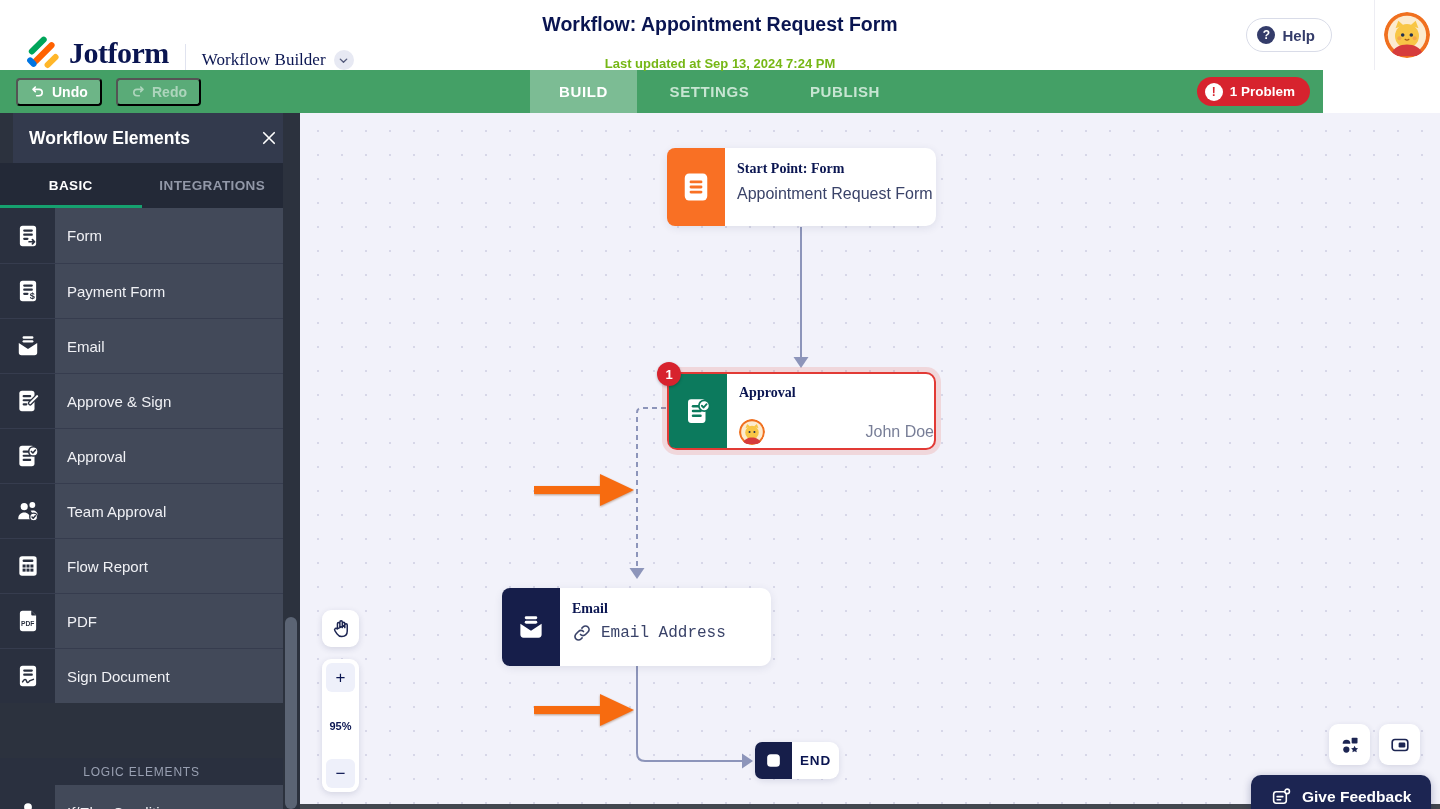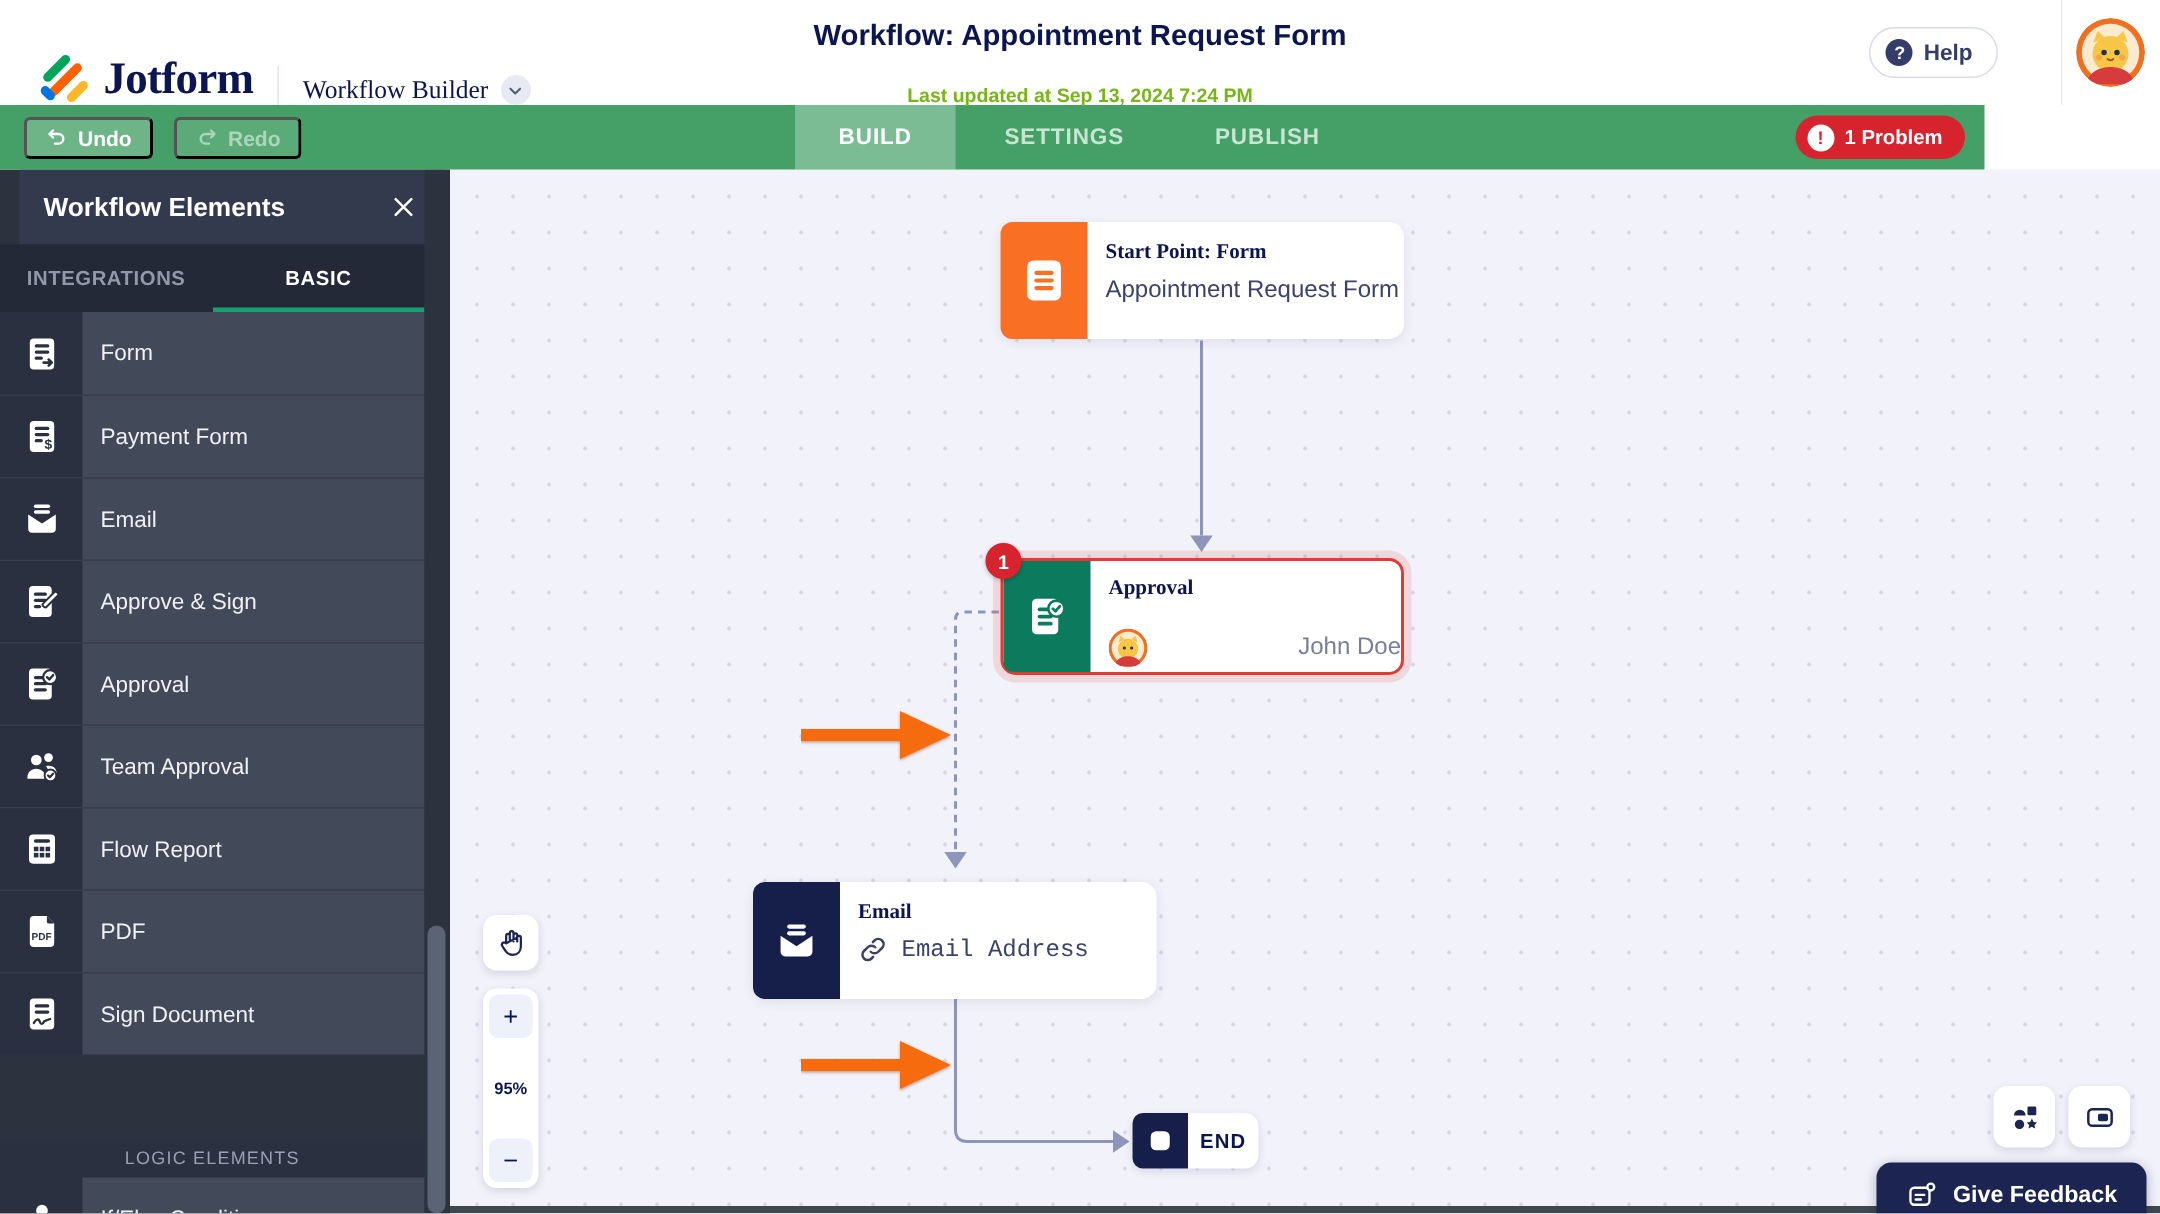--- a/index.html
+++ b/index.html
@@ -177,22 +177,22 @@
 
   <aside class="sidebar">
     <div class="sb-panel">
       <div class="sb-header">
         <span class="sb-title">Workflow Elements</span>
         <svg class="sb-close" viewBox="0 0 24 24" fill="none" stroke="#fff" stroke-width="2.2" stroke-linecap="round">
             <path d="M5 5l14 14M19 5 5 19"></path>
           </svg>
       </div>
       <div class="sb-tabs">
+        <div class="sb-tab active">BASIC</div>
         <div class="sb-tab">INTEGRATIONS</div>
-        <div class="sb-tab active">BASIC</div>
       </div>
       <div class="sb-list">
 
         <div class="sb-item">
           <span class="sb-icon">
             <svg viewBox="0 0 24 24">
                 <rect x="4.5" y="2.5" width="15" height="19" rx="2.5" fill="#fff"></rect>
                 <rect x="7.5" y="6" width="9" height="2" rx="1" fill="#2a303f"></rect>
                 <rect x="7.5" y="9.8" width="9" height="2" rx="1" fill="#2a303f"></rect>
                 <rect x="7.5" y="13.6" width="5" height="2" rx="1" fill="#2a303f"></rect>

